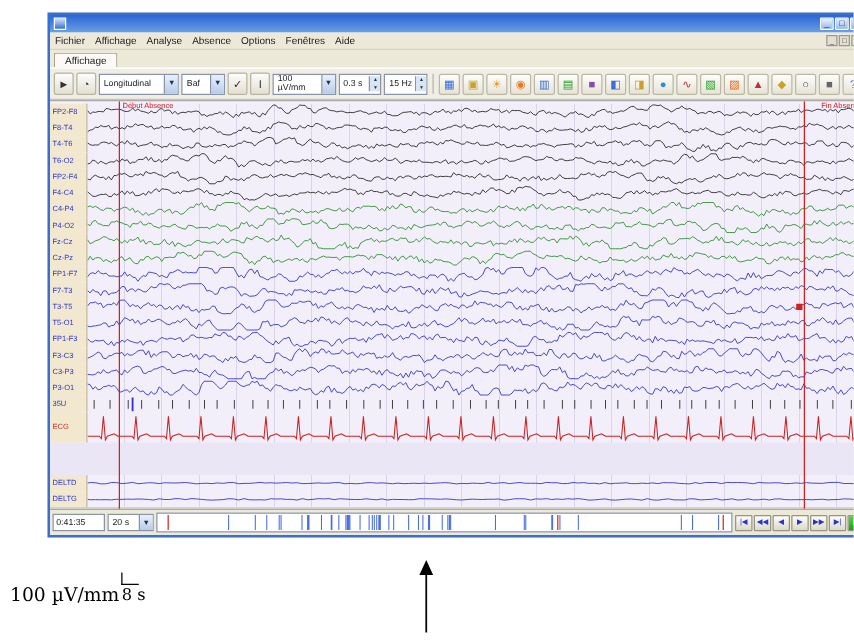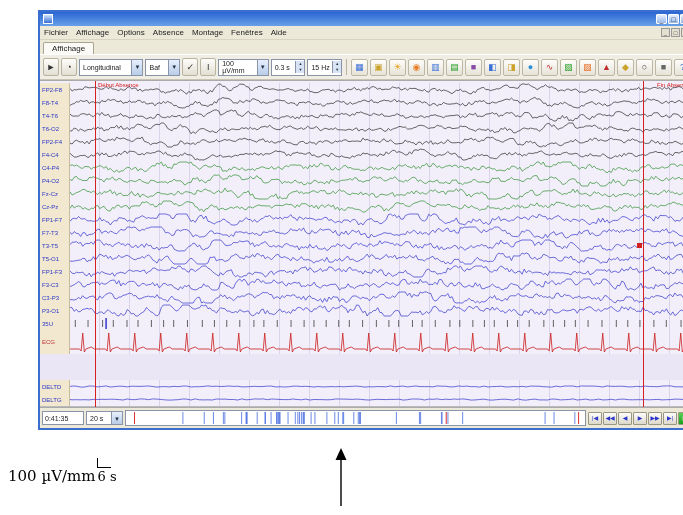--- a/index.html
+++ b/index.html
@@ -90,23 +90,23 @@
       <span class="title-spacer"></span>
       <button class="winbtn">_</button>
       <button class="winbtn">□</button>
       <button class="winbtn">×</button>
     </div>
 
     <div class="menubar">
       <span id="menu-items" style="display:flex">
           <span class="menu-item">Fichier</span>
           <span class="menu-item">Affichage</span>
+          <span class="menu-item">Analyse</span>
+          <span class="menu-item">Absence</span>
           <span class="menu-item">Options</span>
-          <span class="menu-item">Absence</span>
-          <span class="menu-item">Montage</span>
           <span class="menu-item">Fenêtres</span>
           <span class="menu-item">Aide</span>
         </span>
       <span style="flex:1"></span>
       <button class="mdi-btn">_</button>
       <button class="mdi-btn">□</button>
       <button class="mdi-btn">×</button>
     </div>
 
     <div class="tabrow">
@@ -377,21 +377,21 @@
           <button class="navbtn">▶|</button>
           <button class="navbtn green">▶</button>
         </span>
     </div>
   </div>
 
   <div class="scalewrap">
     <span class="scaletext">100 µV/mm</span>
     <span class="bracket">
       <span class="corner"></span>
-      <span class="sectext">6 s</span>
+      <span class="sectext">8 s</span>
     </span>
   </div>
 
   <div class="arrowwrap">
     <svg width="22" height="62" viewBox="0 0 22 62">
       <line x1="11" y1="60" x2="11" y2="12" stroke="#000" stroke-width="1.4"></line>
       <polygon points="11,2 5.5,14 16.5,14" fill="#000"></polygon>
     </svg>
   </div>
 

